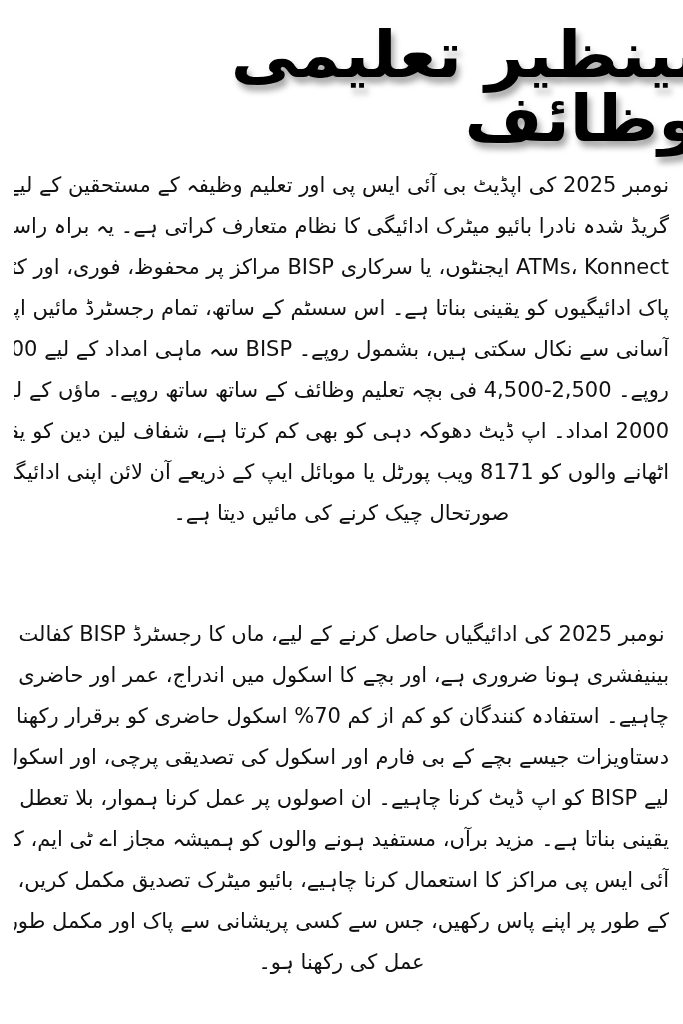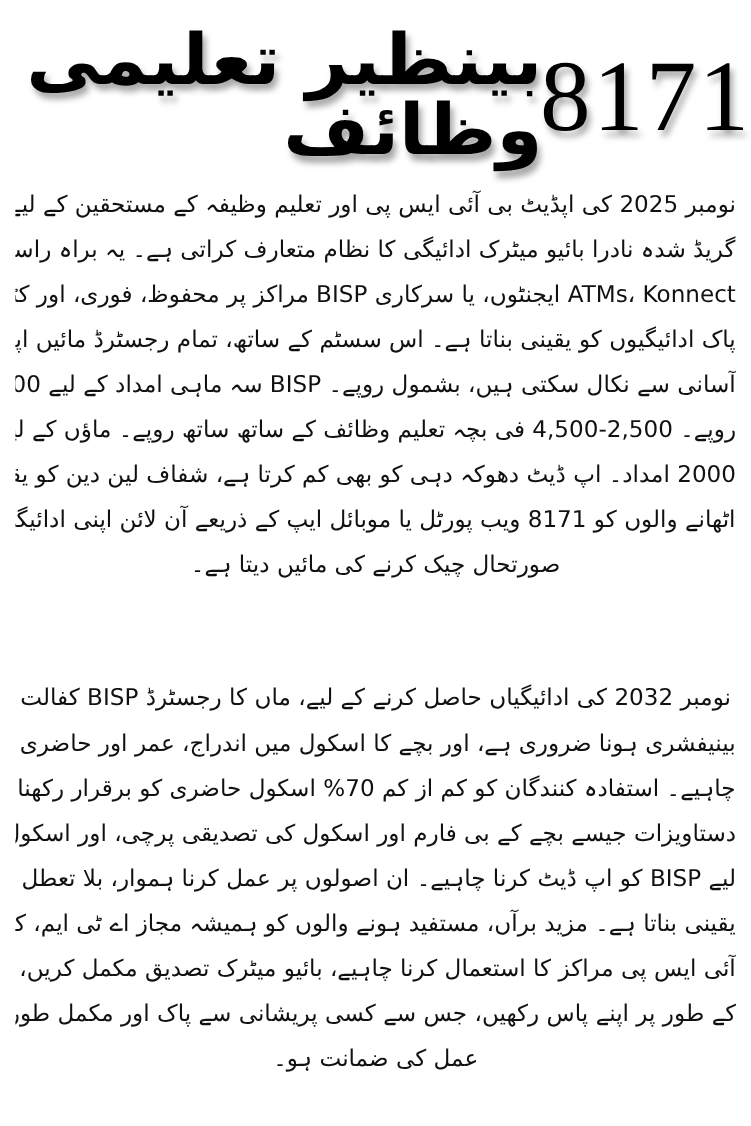--- a/index.html
+++ b/index.html
@@ -62,43 +62,42 @@
     .line {
       display: block;
       white-space: nowrap;
       overflow: hidden;
     }
   </style>
 </head>
 <body>
 
 <div class="title">
-  <span class="title-number">8171</span>
   <span class="title-words">بینظیر تعلیمی وظائف</span>
 </div>
 
 <div class="article p1">
   <p>
     <span class="line">نومبر 2025 کی اپڈیٹ بی آئی ایس پی اور تعلیم وظیفہ کے مستحقین کے لیے مکمل طور پر اپ</span>
     <span class="line">گریڈ شدہ نادرا بائیو میٹرک ادائیگی کا نظام متعارف کراتی ہے۔ یہ براہ راست HBL</span>
     <span class="line">ATMs، Konnect ایجنٹوں، یا سرکاری BISP مراکز پر محفوظ، فوری، اور کٹوتی سے</span>
     <span class="line">پاک ادائیگیوں کو یقینی بناتا ہے۔ اس سسٹم کے ساتھ، تمام رجسٹرڈ مائیں اپنے وظیفہ کی مکمل رقم</span>
     <span class="line">آسانی سے نکال سکتی ہیں، بشمول روپے۔ BISP سہ ماہی امداد کے لیے 13,500 اور</span>
     <span class="line">روپے۔ 2,500-4,500 فی بچہ تعلیم وظائف کے ساتھ ساتھ روپے۔ ماؤں کے لیے</span>
     <span class="line">2000 امداد۔ اپ ڈیٹ دھوکہ دہی کو بھی کم کرتا ہے، شفاف لین دین کو یقینی بناتا ہے، اور فائدہ</span>
     <span class="line">اٹھانے والوں کو 8171 ویب پورٹل یا موبائل ایپ کے ذریعے آن لائن اپنی ادائیگی کی</span>
     <span class="line">صورتحال چیک کرنے کی مائیں دیتا ہے۔</span>
   </p>
 </div>
 
 <div class="article p2">
   <p>
-    <span class="line">نومبر 2032 کی ادائیگیاں حاصل کرنے کے لیے، ماں کا رجسٹرڈ BISP کفالت</span>
+    <span class="line">نومبر 2025 کی ادائیگیاں حاصل کرنے کے لیے، ماں کا رجسٹرڈ BISP کفالت</span>
     <span class="line">بینیفشری ہونا ضروری ہے، اور بچے کا اسکول میں اندراج، عمر اور حاضری کے معیار پر پورا اترنا</span>
     <span class="line">چاہیے۔ استفادہ کنندگان کو کم از کم 70% اسکول حاضری کو برقرار رکھنا چاہیے، مناسب</span>
     <span class="line">دستاویزات جیسے بچے کے بی فارم اور اسکول کی تصدیقی پرچی، اور اسکول کی کسی بھی تبدیلی کے</span>
     <span class="line">لیے BISP کو اپ ڈیٹ کرنا چاہیے۔ ان اصولوں پر عمل کرنا ہموار، بلا تعطل ادائیگیوں کو</span>
     <span class="line">یقینی بناتا ہے۔ مزید برآں، مستفید ہونے والوں کو ہمیشہ مجاز اے ٹی ایم، کنیکٹ ایجنٹس، یا بی</span>
     <span class="line">آئی ایس پی مراکز کا استعمال کرنا چاہیے، بائیو میٹرک تصدیق مکمل کریں، اور رسیدوں کو ثبوت</span>
     <span class="line">کے طور پر اپنے پاس رکھیں، جس سے کسی پریشانی سے پاک اور مکمل طور پر محفوظ نکلوانے کے</span>
-    <span class="line">عمل کی ضمانت ہو۔</span>
+    <span class="line">عمل کی رکھنا ہو۔</span>
   </p>
 </div>
 
 </body></html>

